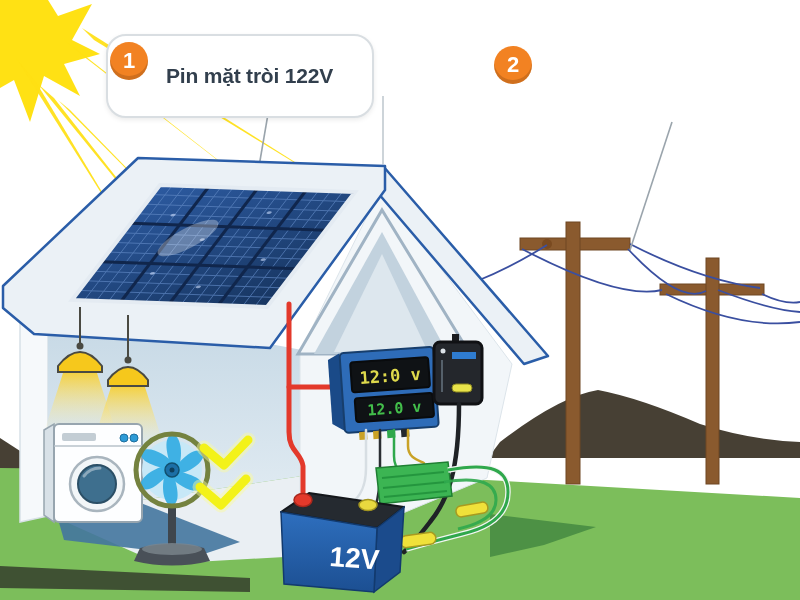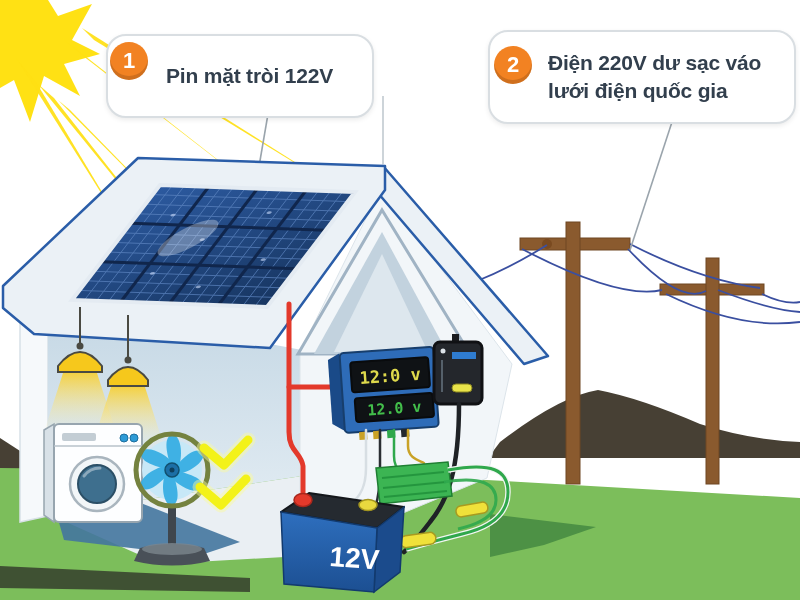--- a/index.html
+++ b/index.html
@@ -261,21 +261,15 @@
   </g>
 </svg>
 
 <div id="callout1" class="callout">
   <div class="lines">
     <div>Pin mặt tròi 122V</div>
   </div>
 </div>
 <div id="badge1" class="badge">1</div>
 
-<div id="callout2" class="callout">
-  <div class="lines">
-    <div>Điện 220V dư sạc váo</div>
-    <div>lưới điện quốc gia</div>
-  </div>
+<div id="badge2" class="badge">2</div>
+
 </div>
-<div id="badge2" class="badge">2</div>
-
-</div>
 
 </body></html>

